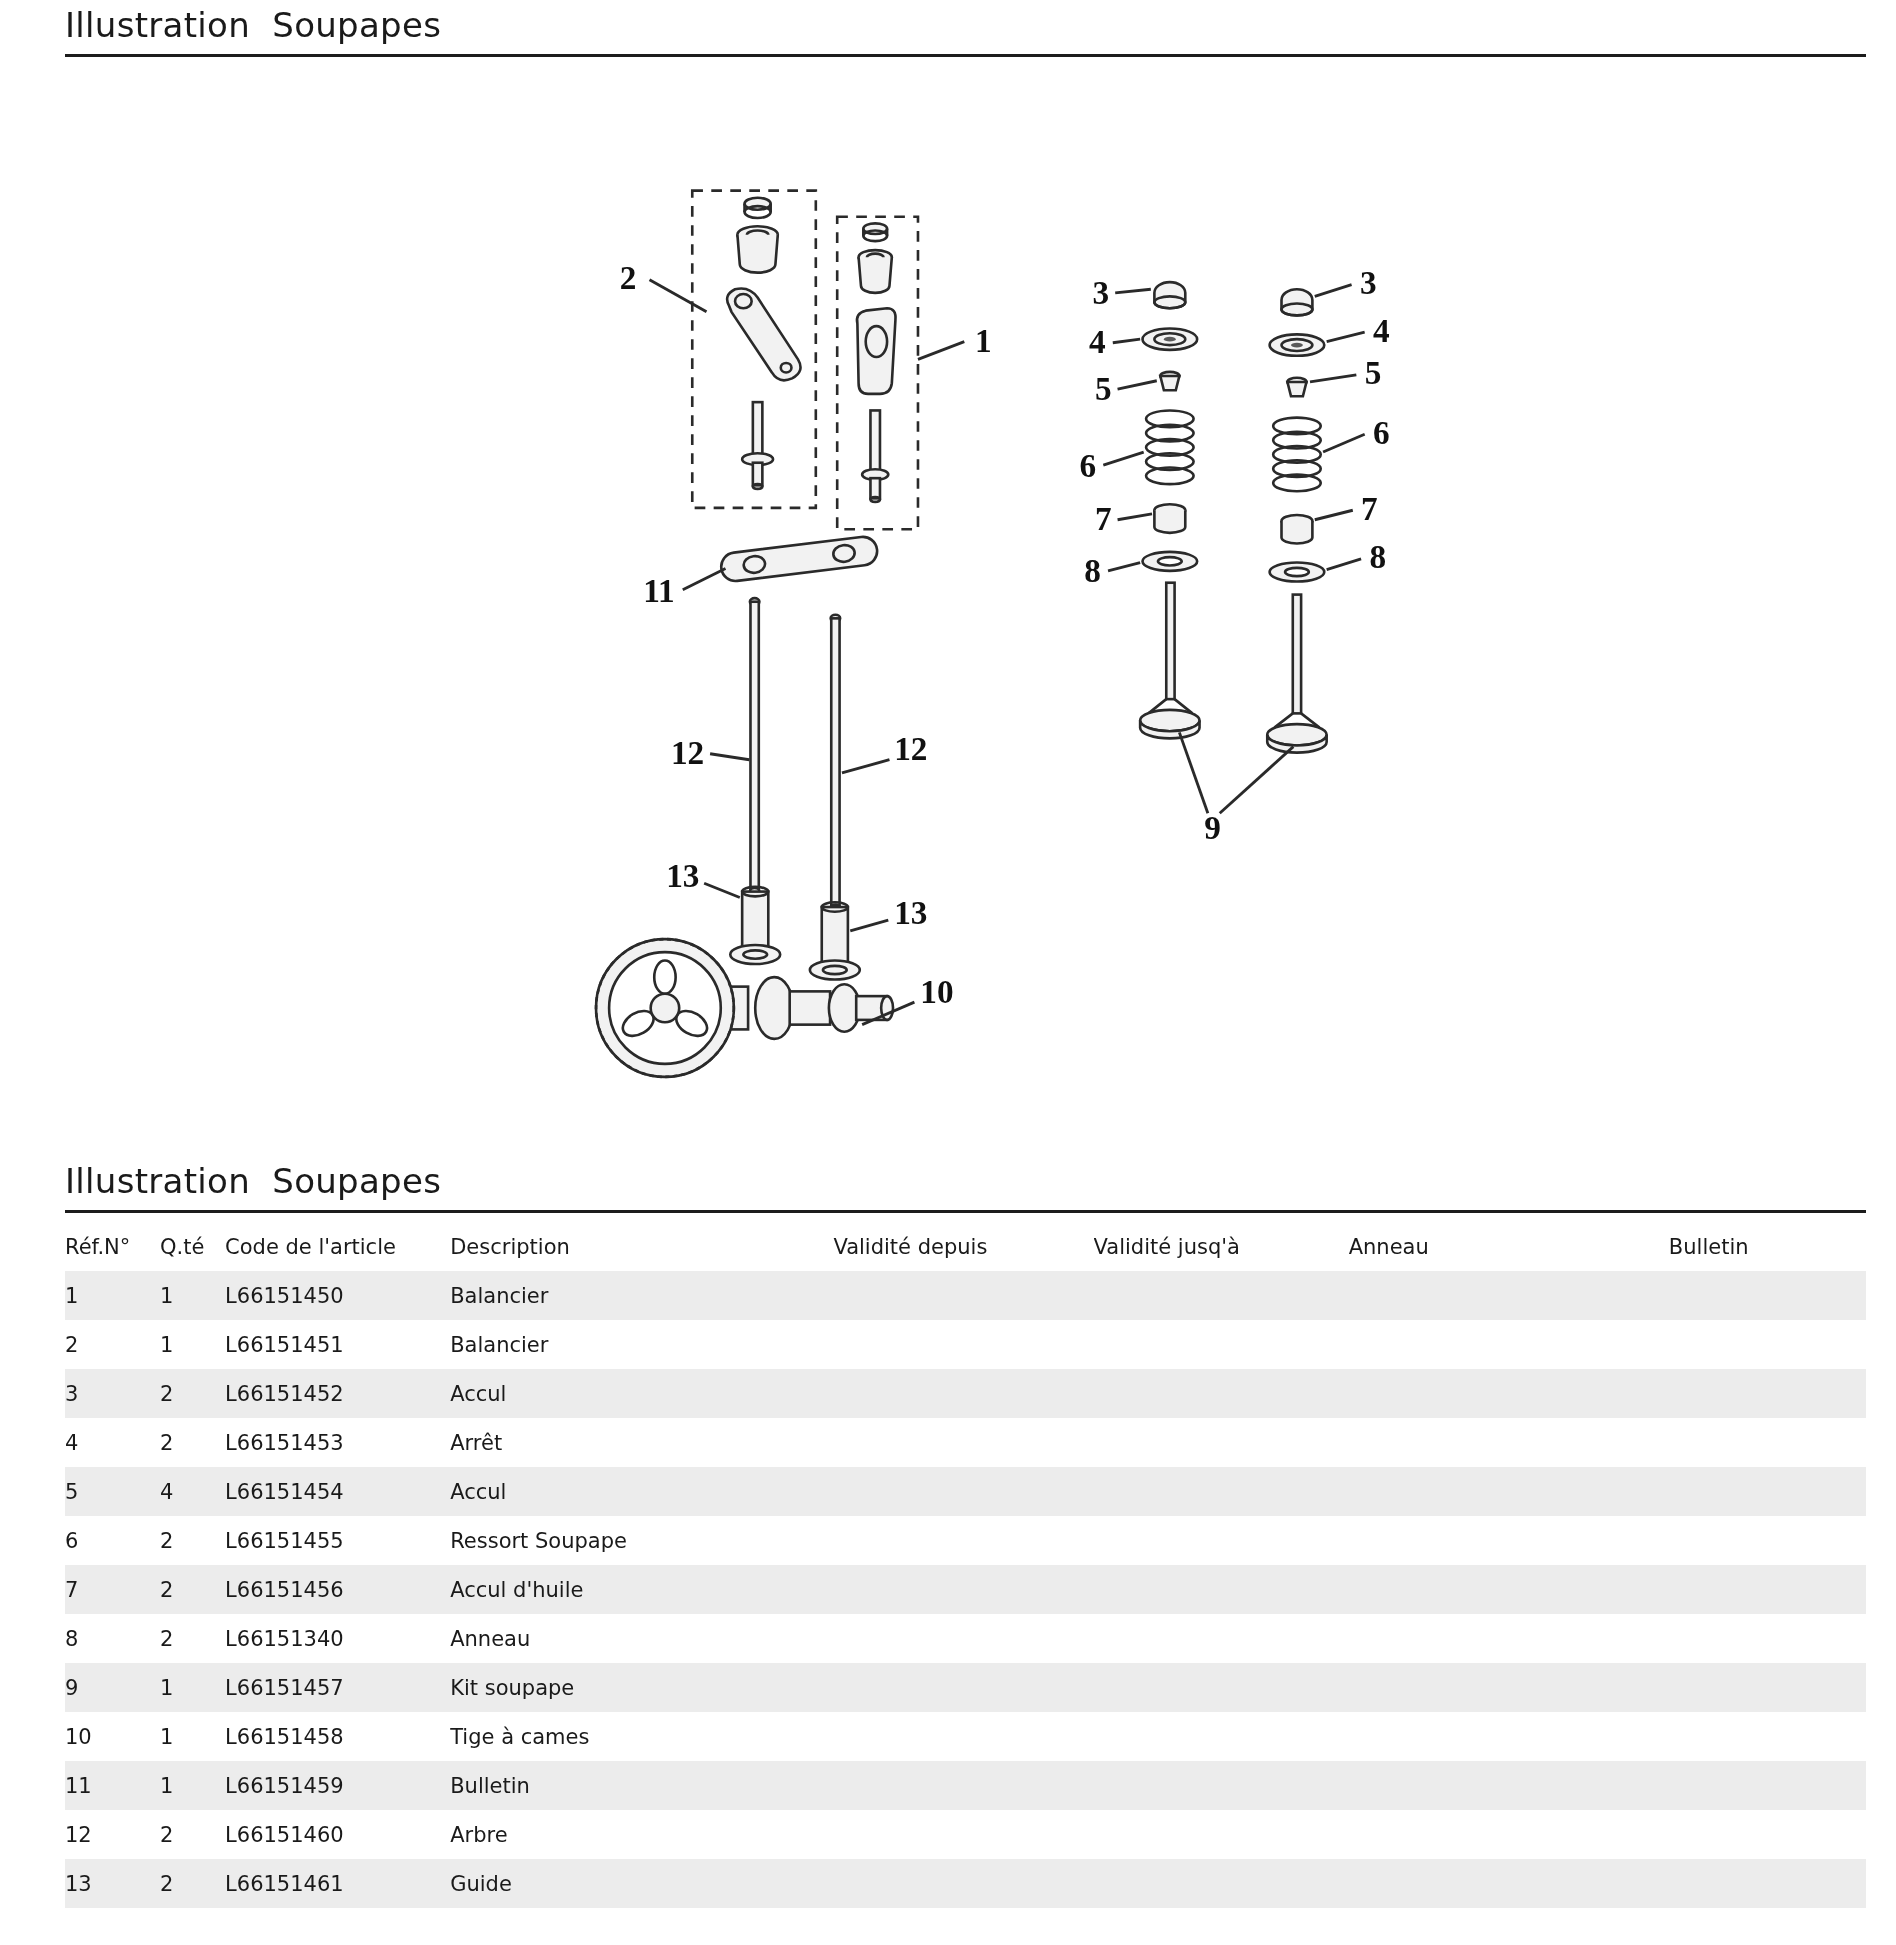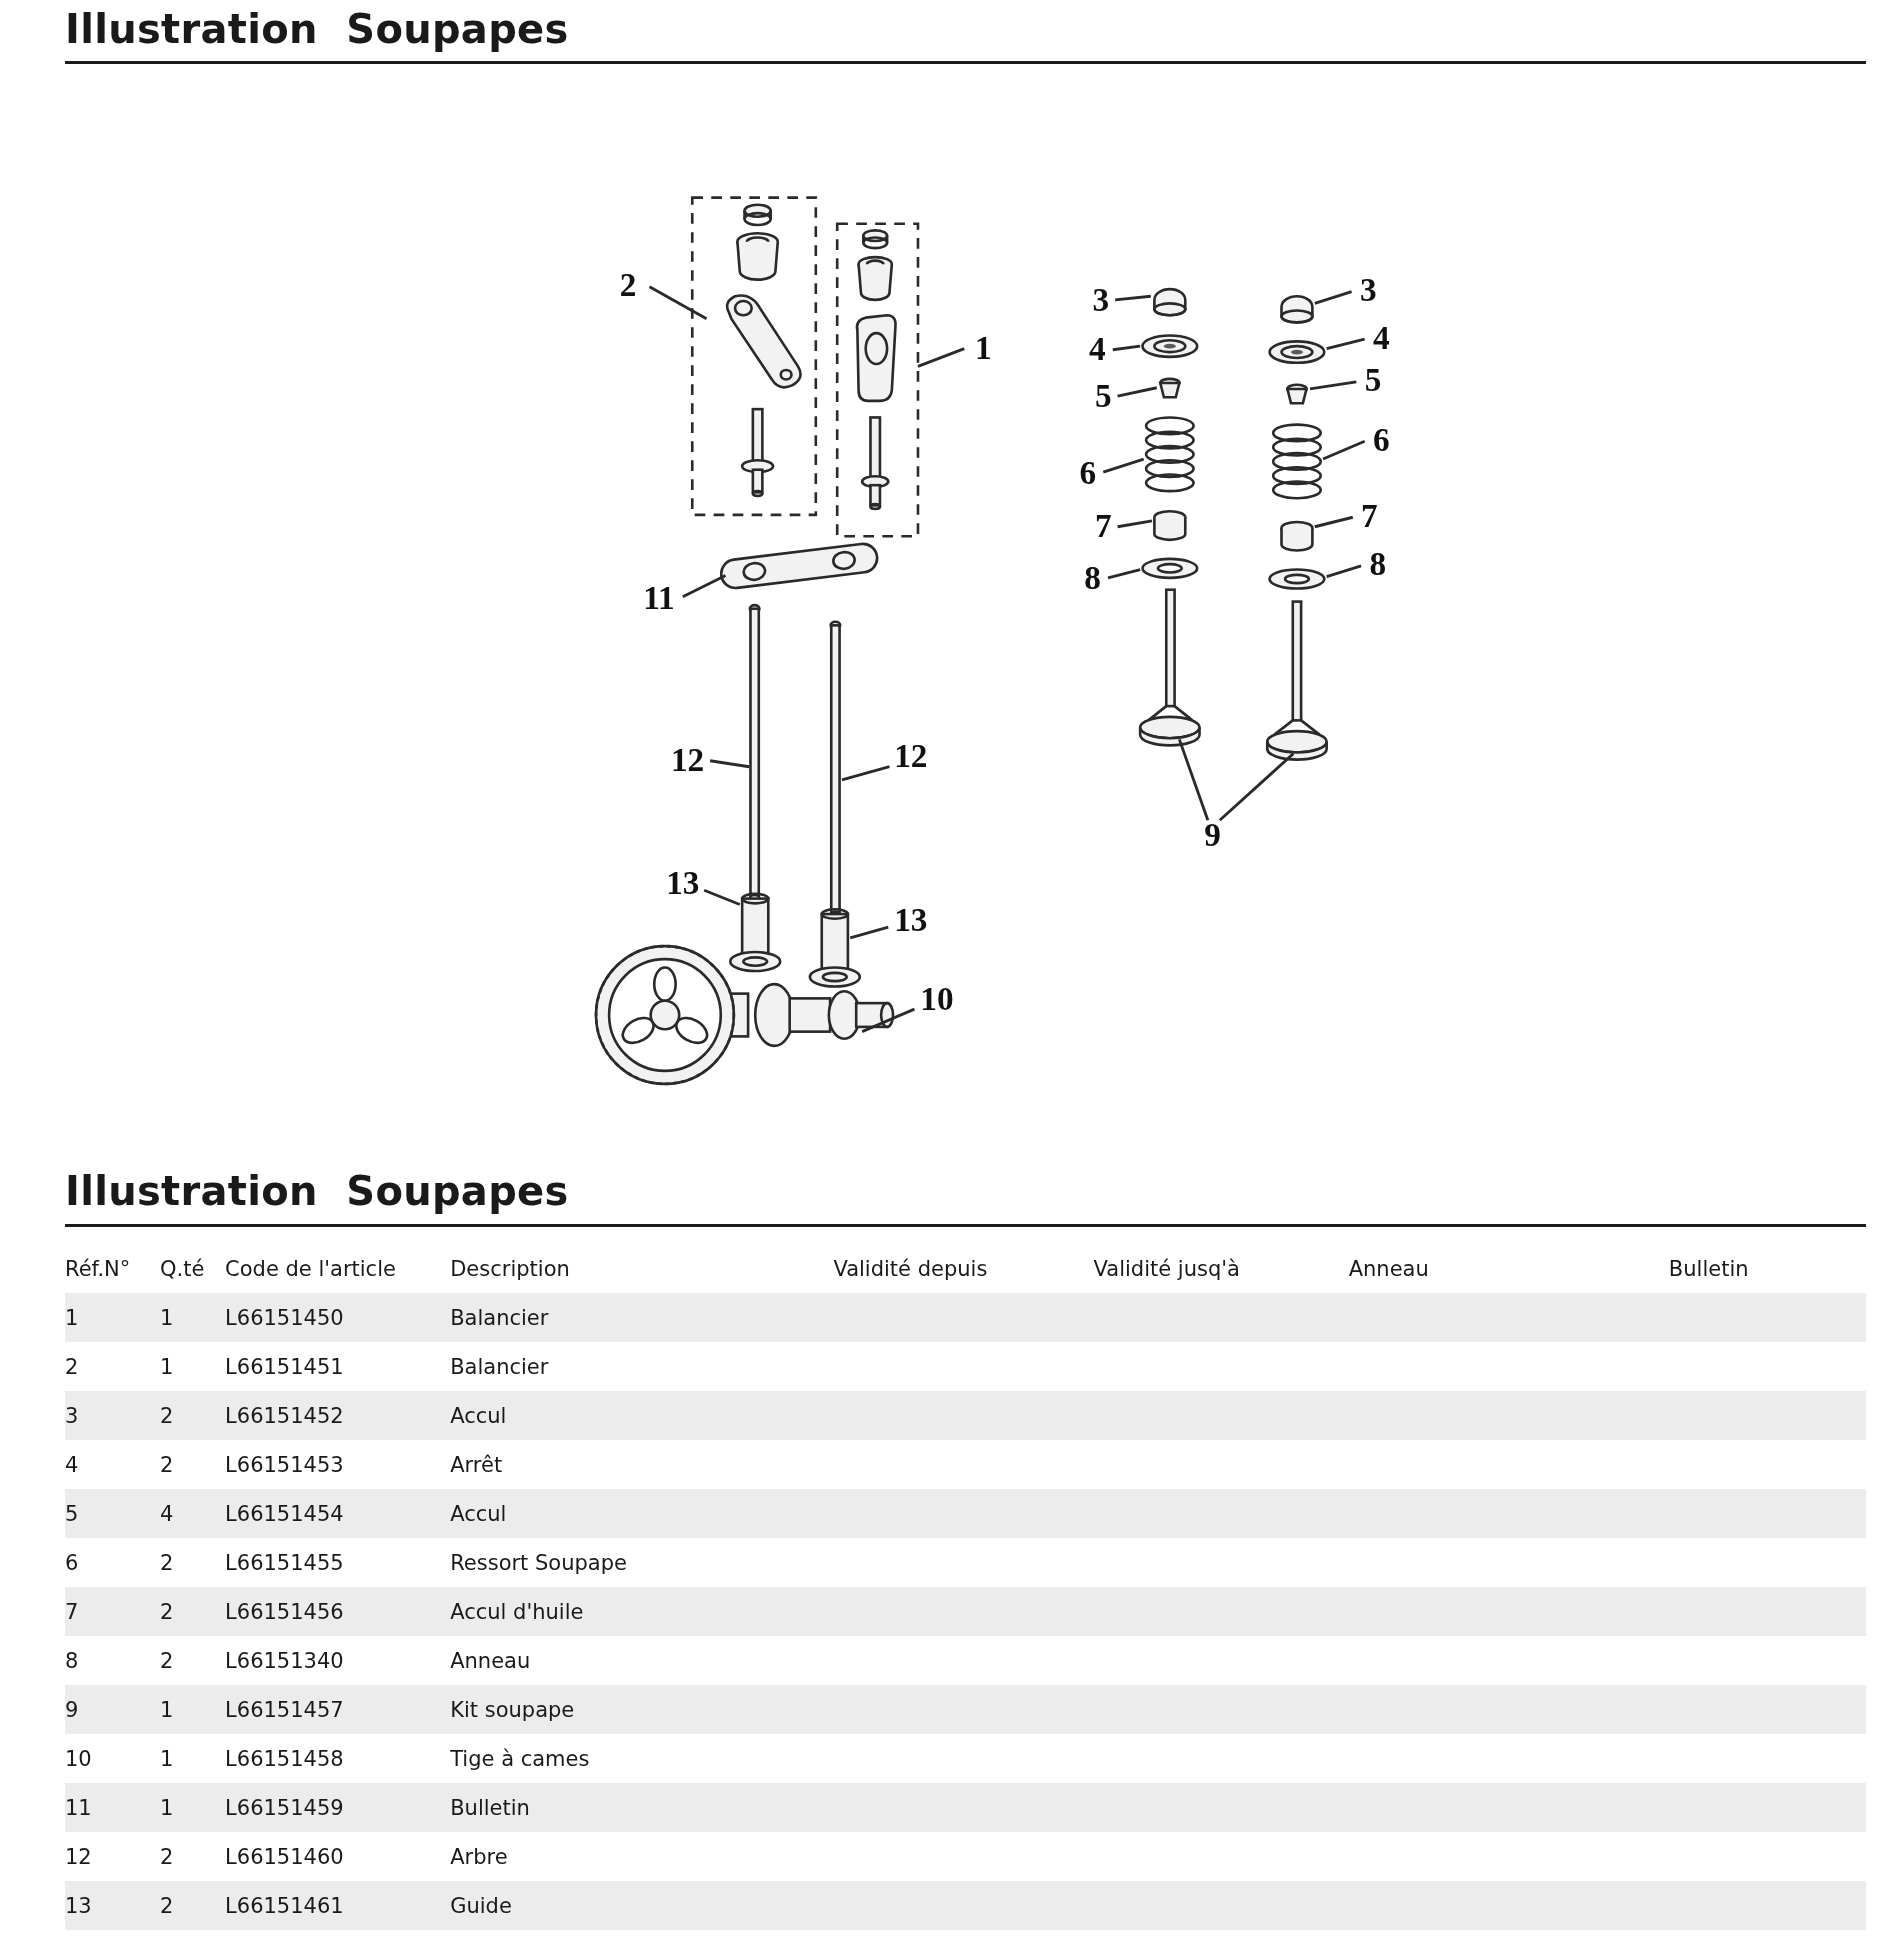--- a/index.html
+++ b/index.html
@@ -3,39 +3,39 @@
 <meta charset="utf-8">
 <style>
   html,body { margin:0; padding:0; background:#ffffff; }
   body {
     width:1896px; height:1946px; overflow:hidden;
     font-family:"DejaVu Sans","Liberation Sans",sans-serif;
     color:#1a1a1a;
   }
   .page { box-sizing:border-box; padding:5.7px 30px 0 65px; }
   .section-title {
-    font-size:40px; font-weight:700; letter-spacing:0.3px;
+    font-size:34px; font-weight:400; letter-spacing:0.3px;
     white-space:pre; margin:0 0 9.2px 0; line-height:1.15;
   }
   .rule { border:0; border-top:3.4px solid #1c1c1c; margin:0; width:1801px; }
   .diagram-wrap { width:1801px; }
   .diagram-wrap svg { display:block; width:1801px; height:auto; margin-top:3.4px; }
   .section2 { margin-top:32px; }
 
   
   .ln { stroke:#2a2a2a; stroke-width:2.2; fill:none; }
   .fl { stroke:#2a2a2a; stroke-width:2.2; fill:#f2f2f2; }
   .wh { stroke:#2a2a2a; stroke-width:2.2; fill:#ffffff; }
   .dk { fill:#5a5a5a; stroke:none; }
   .ldr { stroke:#2a2a2a; stroke-width:2.4; fill:none; }
   .co { font-family:"Liberation Serif","DejaVu Serif",serif; font-weight:bold; font-size:28px; fill:#111; text-anchor:middle; }
 
   table.parts {
     border-collapse:collapse; table-layout:fixed;
-    width:1801px; margin-top:23px; font-size:21px;
+    width:1801px; margin-top:15px; font-size:21px;
   }
   table.parts th {
     text-align:left; font-weight:400; padding:6.9px 0 12.6px 0;
     white-space:nowrap; overflow:hidden;
   }
   table.parts td {
     height:49px; vertical-align:middle; padding:0;
     white-space:nowrap; overflow:hidden;
   }
   table.parts tbody tr:nth-child(odd) { background:#ececec; }

